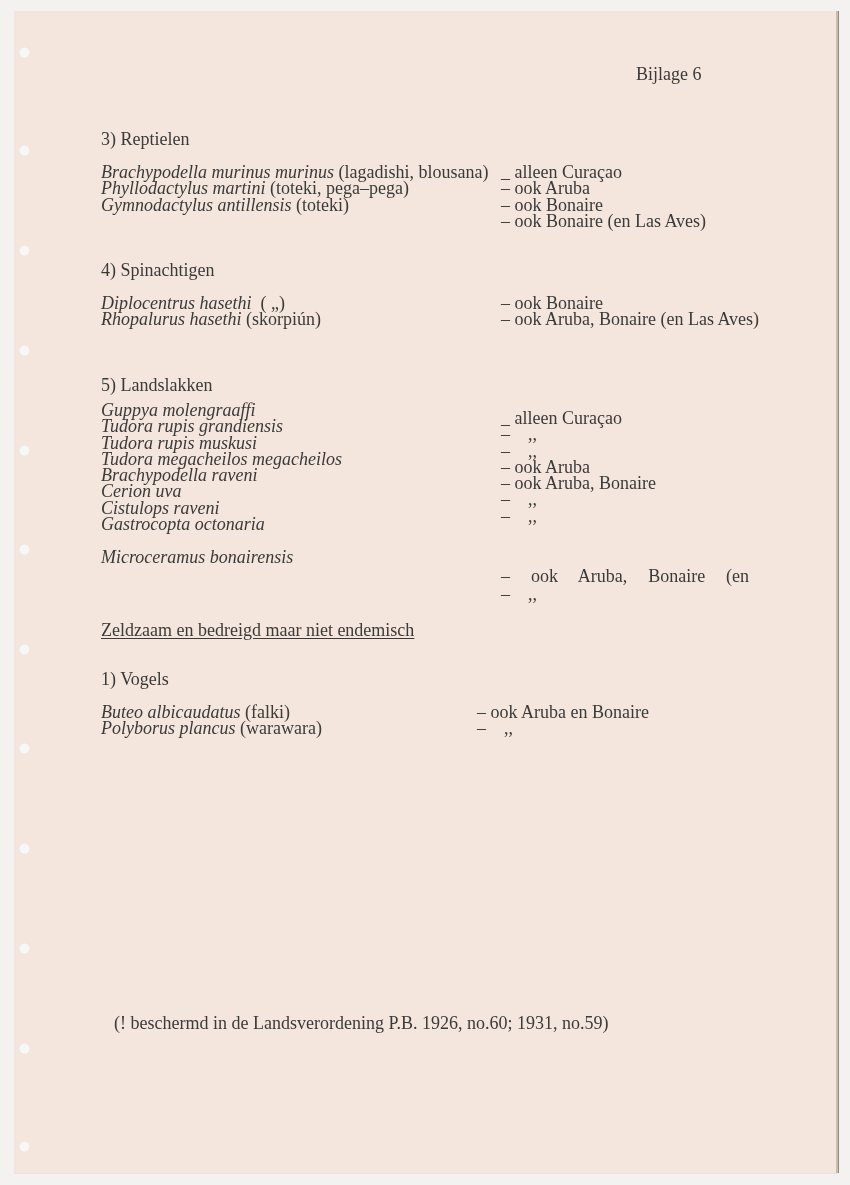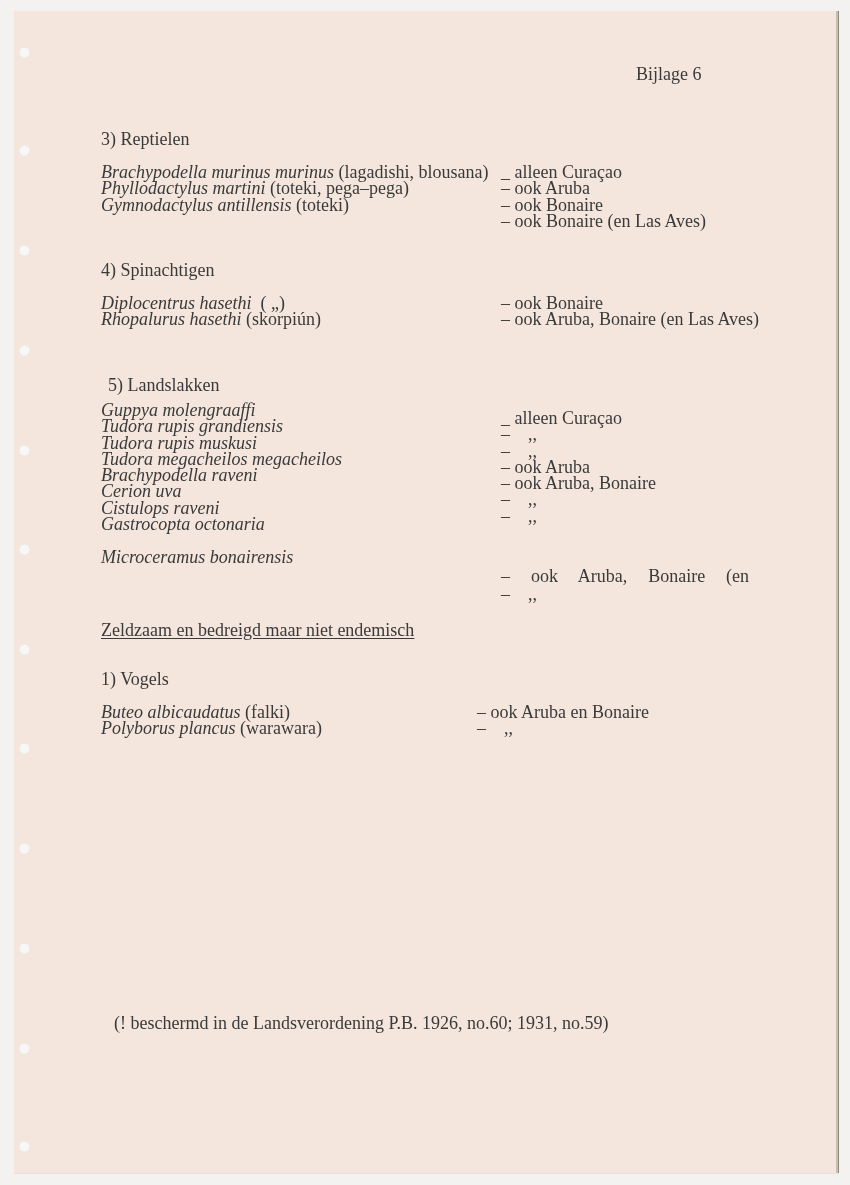--- a/index.html
+++ b/index.html
@@ -81,21 +81,21 @@
 <div class="t" style="left:101px; top:262px;">4) Spinachtigen</div>
 <div class="t" style="left:101px; top:295px;">
   <span class="row"><span class="i">Diplocentrus hasethi</span>&nbsp; <span>( „)</span></span>
   <span class="row"><span class="i">Rhopalurus hasethi</span> <span>(skorpiún)</span></span>
 </div>
 <div class="t" style="left:501px; top:295px;">
   <span class="row">– ook Bonaire</span>
   <span class="row">– ook Aruba, Bonaire (en Las Aves)</span>
 </div>
 
-<div class="t" style="left:108px; top:377px;">5) Landslakken</div>
+<div class="t" style="left:101px; top:377px;">5) Landslakken</div>
 <div class="t" style="left:101px; top:402px;">
   <span class="row i">Guppya molengraaffi</span>
   <span class="row i">Tudora rupis grandiensis</span>
   <span class="row i">Tudora rupis muskusi</span>
   <span class="row i">Tudora megacheilos megacheilos</span>
   <span class="row i">Brachypodella raveni</span>
   <span class="row i">Cerion uva</span>
   <span class="row i">Cistulops raveni</span>
   <span class="row i">Gastrocopta octonaria</span>
   <span class="row" style="height:16.3px;"></span>

